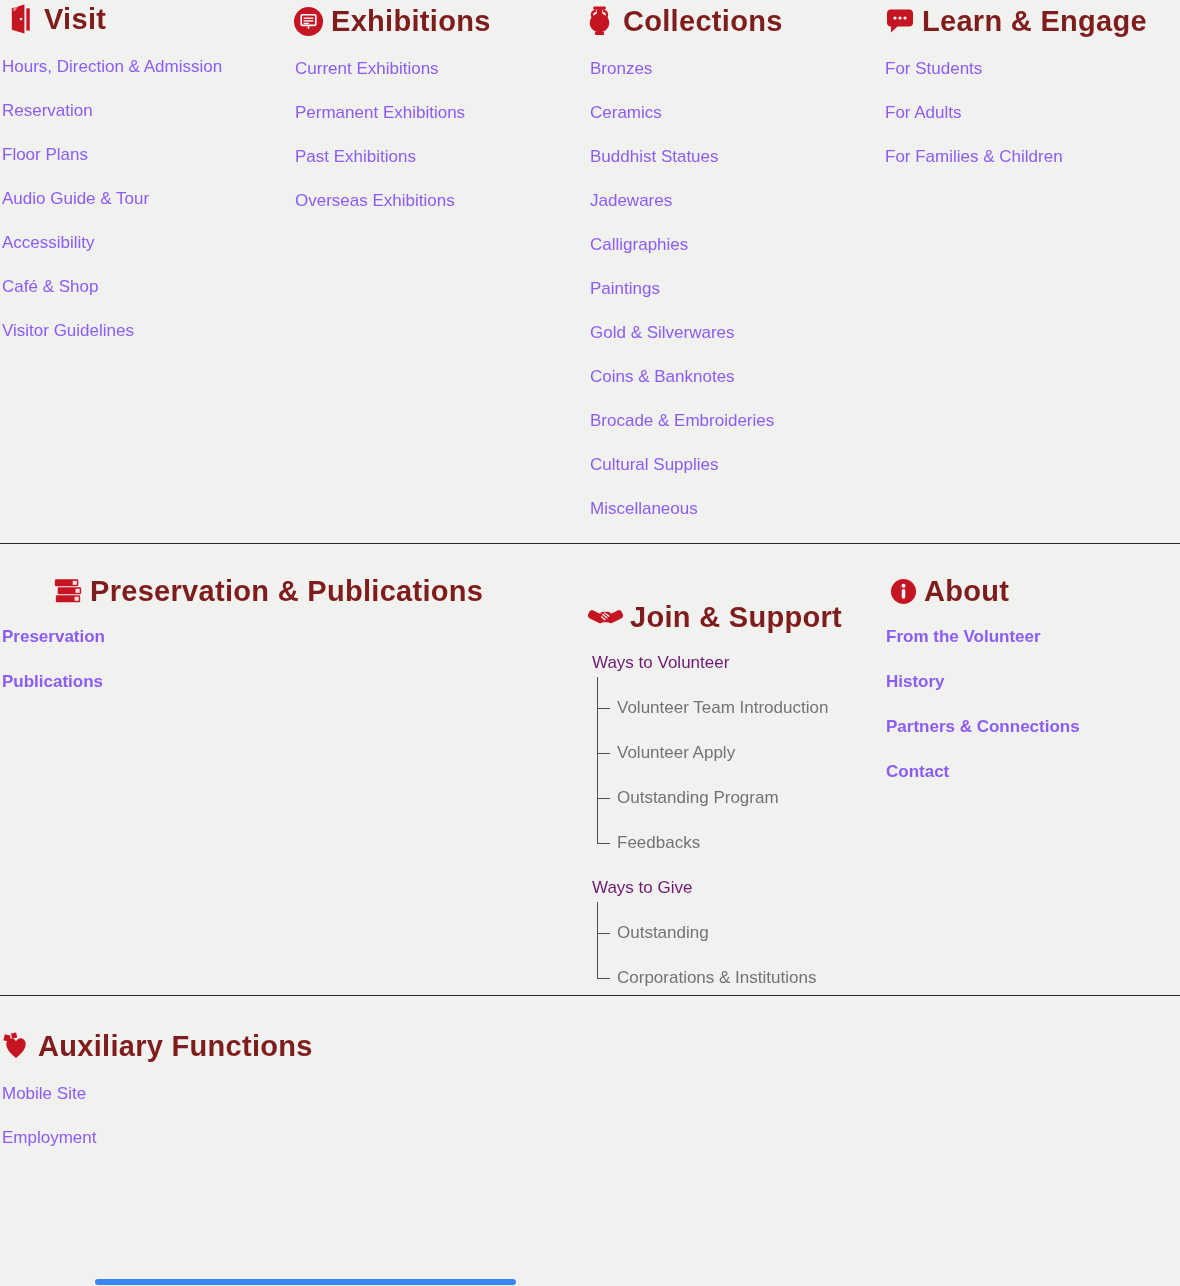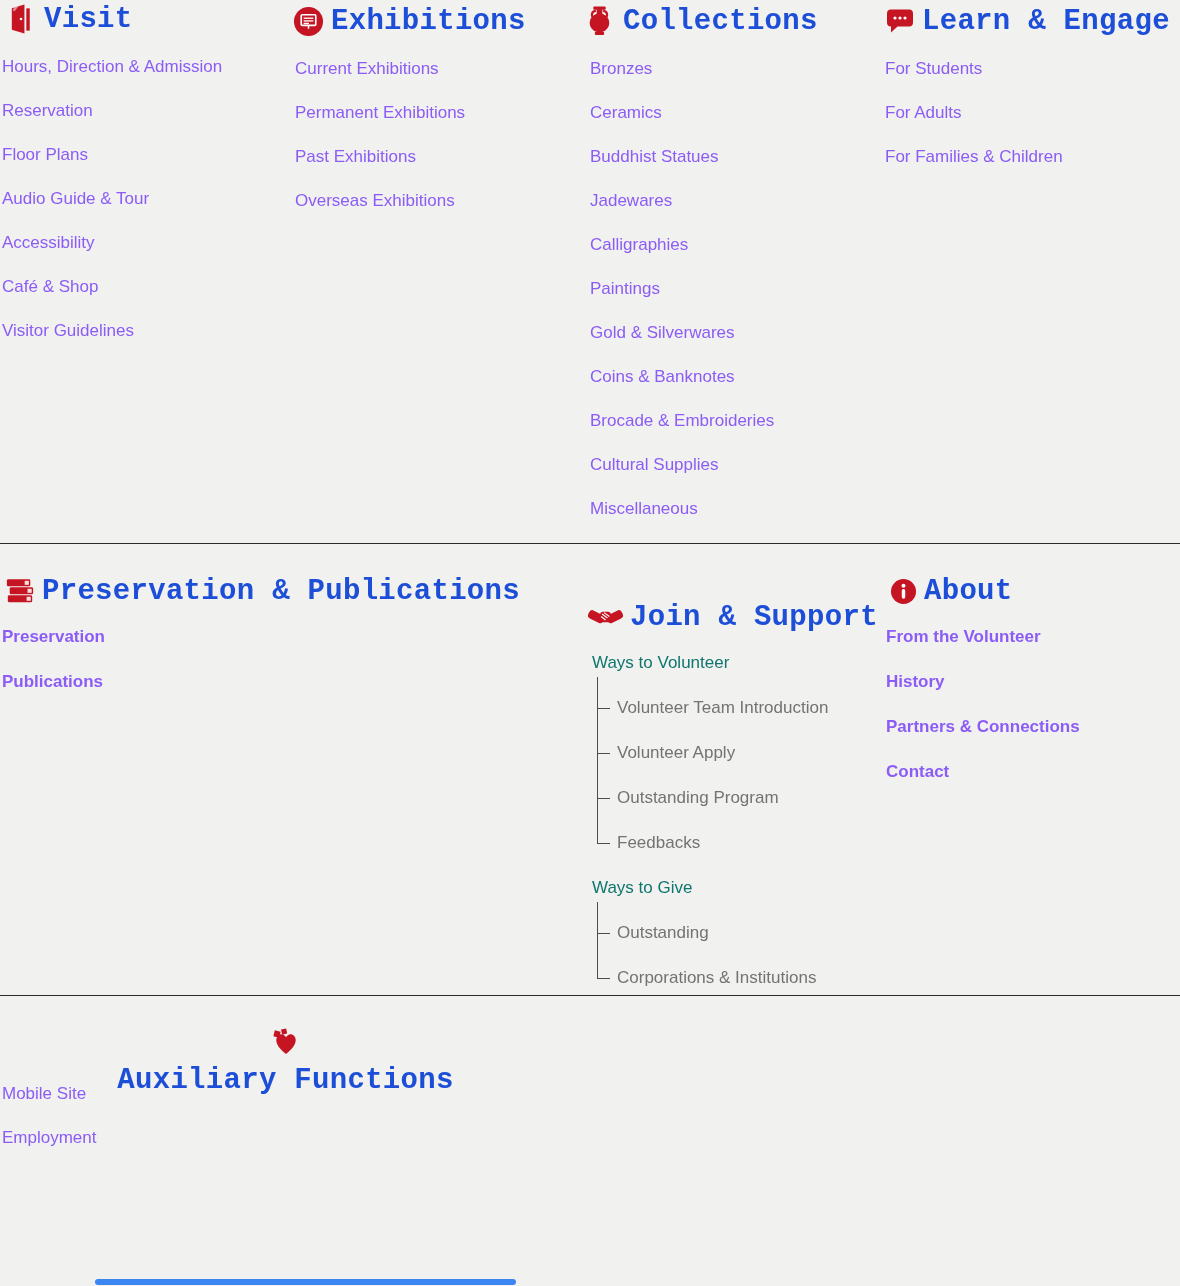--- a/index.html
+++ b/index.html
@@ -5,35 +5,35 @@
   * { margin:0; padding:0; box-sizing:border-box; }
   html,body { background:#f1f1f0; }
   #page {
     position:relative; width:1180px; height:1286px;
     background:#f1f1f0; overflow:hidden;
     font-family:"Liberation Sans", sans-serif;
   }
   .section { position:absolute; }
   .sec-head { display:flex; align-items:center; gap:7px; height:38px; }
   .sec-title {
-    font-family:Liberation Mono, monospace; font-weight:bold;
-    font-size:29px; color:#1d4ed8; letter-spacing:0.3px; white-space:nowrap;
+    font-family:Liberation Sans, sans-serif; font-weight:bold;
+    font-size:29px; color:#7f1d1d; letter-spacing:0.3px; white-space:nowrap;
   }
   .sec-icon { flex:0 0 auto; display:flex; align-items:center; }
   ul.items { list-style:none; margin-top:7px; }
   ul.items li {
     height:44px; display:flex; align-items:center;
     font-size:17px; color:#8b5cf6; white-space:nowrap; cursor:pointer;
   }
   .band2 ul.items { margin-top:4px; }
   .band2 ul.items li { height:45px;font-weight:bold; }
   
   .group-label {
     height:45px; display:flex; align-items:center;
-    font-size:17px; color:#0f766e; white-space:nowrap; cursor:pointer;
+    font-size:17px; color:#701a75; white-space:nowrap; cursor:pointer;
   }
   .join-body { margin-top:4px; padding-left:9px; }
   ul.tree { list-style:none; position:relative; margin-left:5px; }
   ul.tree::before {
     content:""; position:absolute; left:0; top:-8px; bottom:22px;
     width:1px; background:#4d4d4d;
   }
   ul.tree li {
     position:relative; height:45px; display:flex; align-items:center;
     padding-left:20px; font-size:17px; color:#737373; white-space:nowrap; cursor:pointer;
@@ -53,30 +53,30 @@
   #sec-visit ul.items  { padding-left:2px; }
   #sec-exhibitions  { left:293px; top:2px; width:286px; }
   #sec-exhibitions ul.items { padding-left:2px; }
   #sec-collections  { left:583px; top:2px; width:296px; }
   #sec-collections ul.items { padding-left:7px; }
   #sec-learn        { left:883px; top:2px; width:296px; }
   #sec-learn .sec-head { padding-left:2px; }
   #sec-learn ul.items  { padding-left:2px; }
   #divider-1 { top:543px; }
   #sec-preservation { left:0; top:572px; width:570px; }
-  #sec-preservation .sec-head { padding-left:5px; }
+  #sec-preservation .sec-head { padding-left:5px;margin-left:48px; }
   #sec-preservation ul.items  { padding-left:2px; }
   #sec-join         { left:583px; top:598px; width:296px; }
   #sec-join .sec-head { padding-left:5px; }
   #sec-about        { left:883px; top:572px; width:296px; }
   #sec-about .sec-head { padding-left:7px; }
   #sec-about ul.items { padding-left:3px; }
   #divider-2 { top:995px; }
   #sec-auxiliary    { left:0; top:1027px; width:570px; }
-  #sec-auxiliary .sec-head { padding-left:1px;flex-direction:column; }
+  #sec-auxiliary .sec-head { padding-left:1px; }
   #sec-auxiliary ul.items  { padding-left:2px; }
 </style>
 </head>
 <body>
 
 <div id="page">
 
   <div class="section" id="sec-visit">
     <div class="sec-head">
       <span class="sec-icon">

